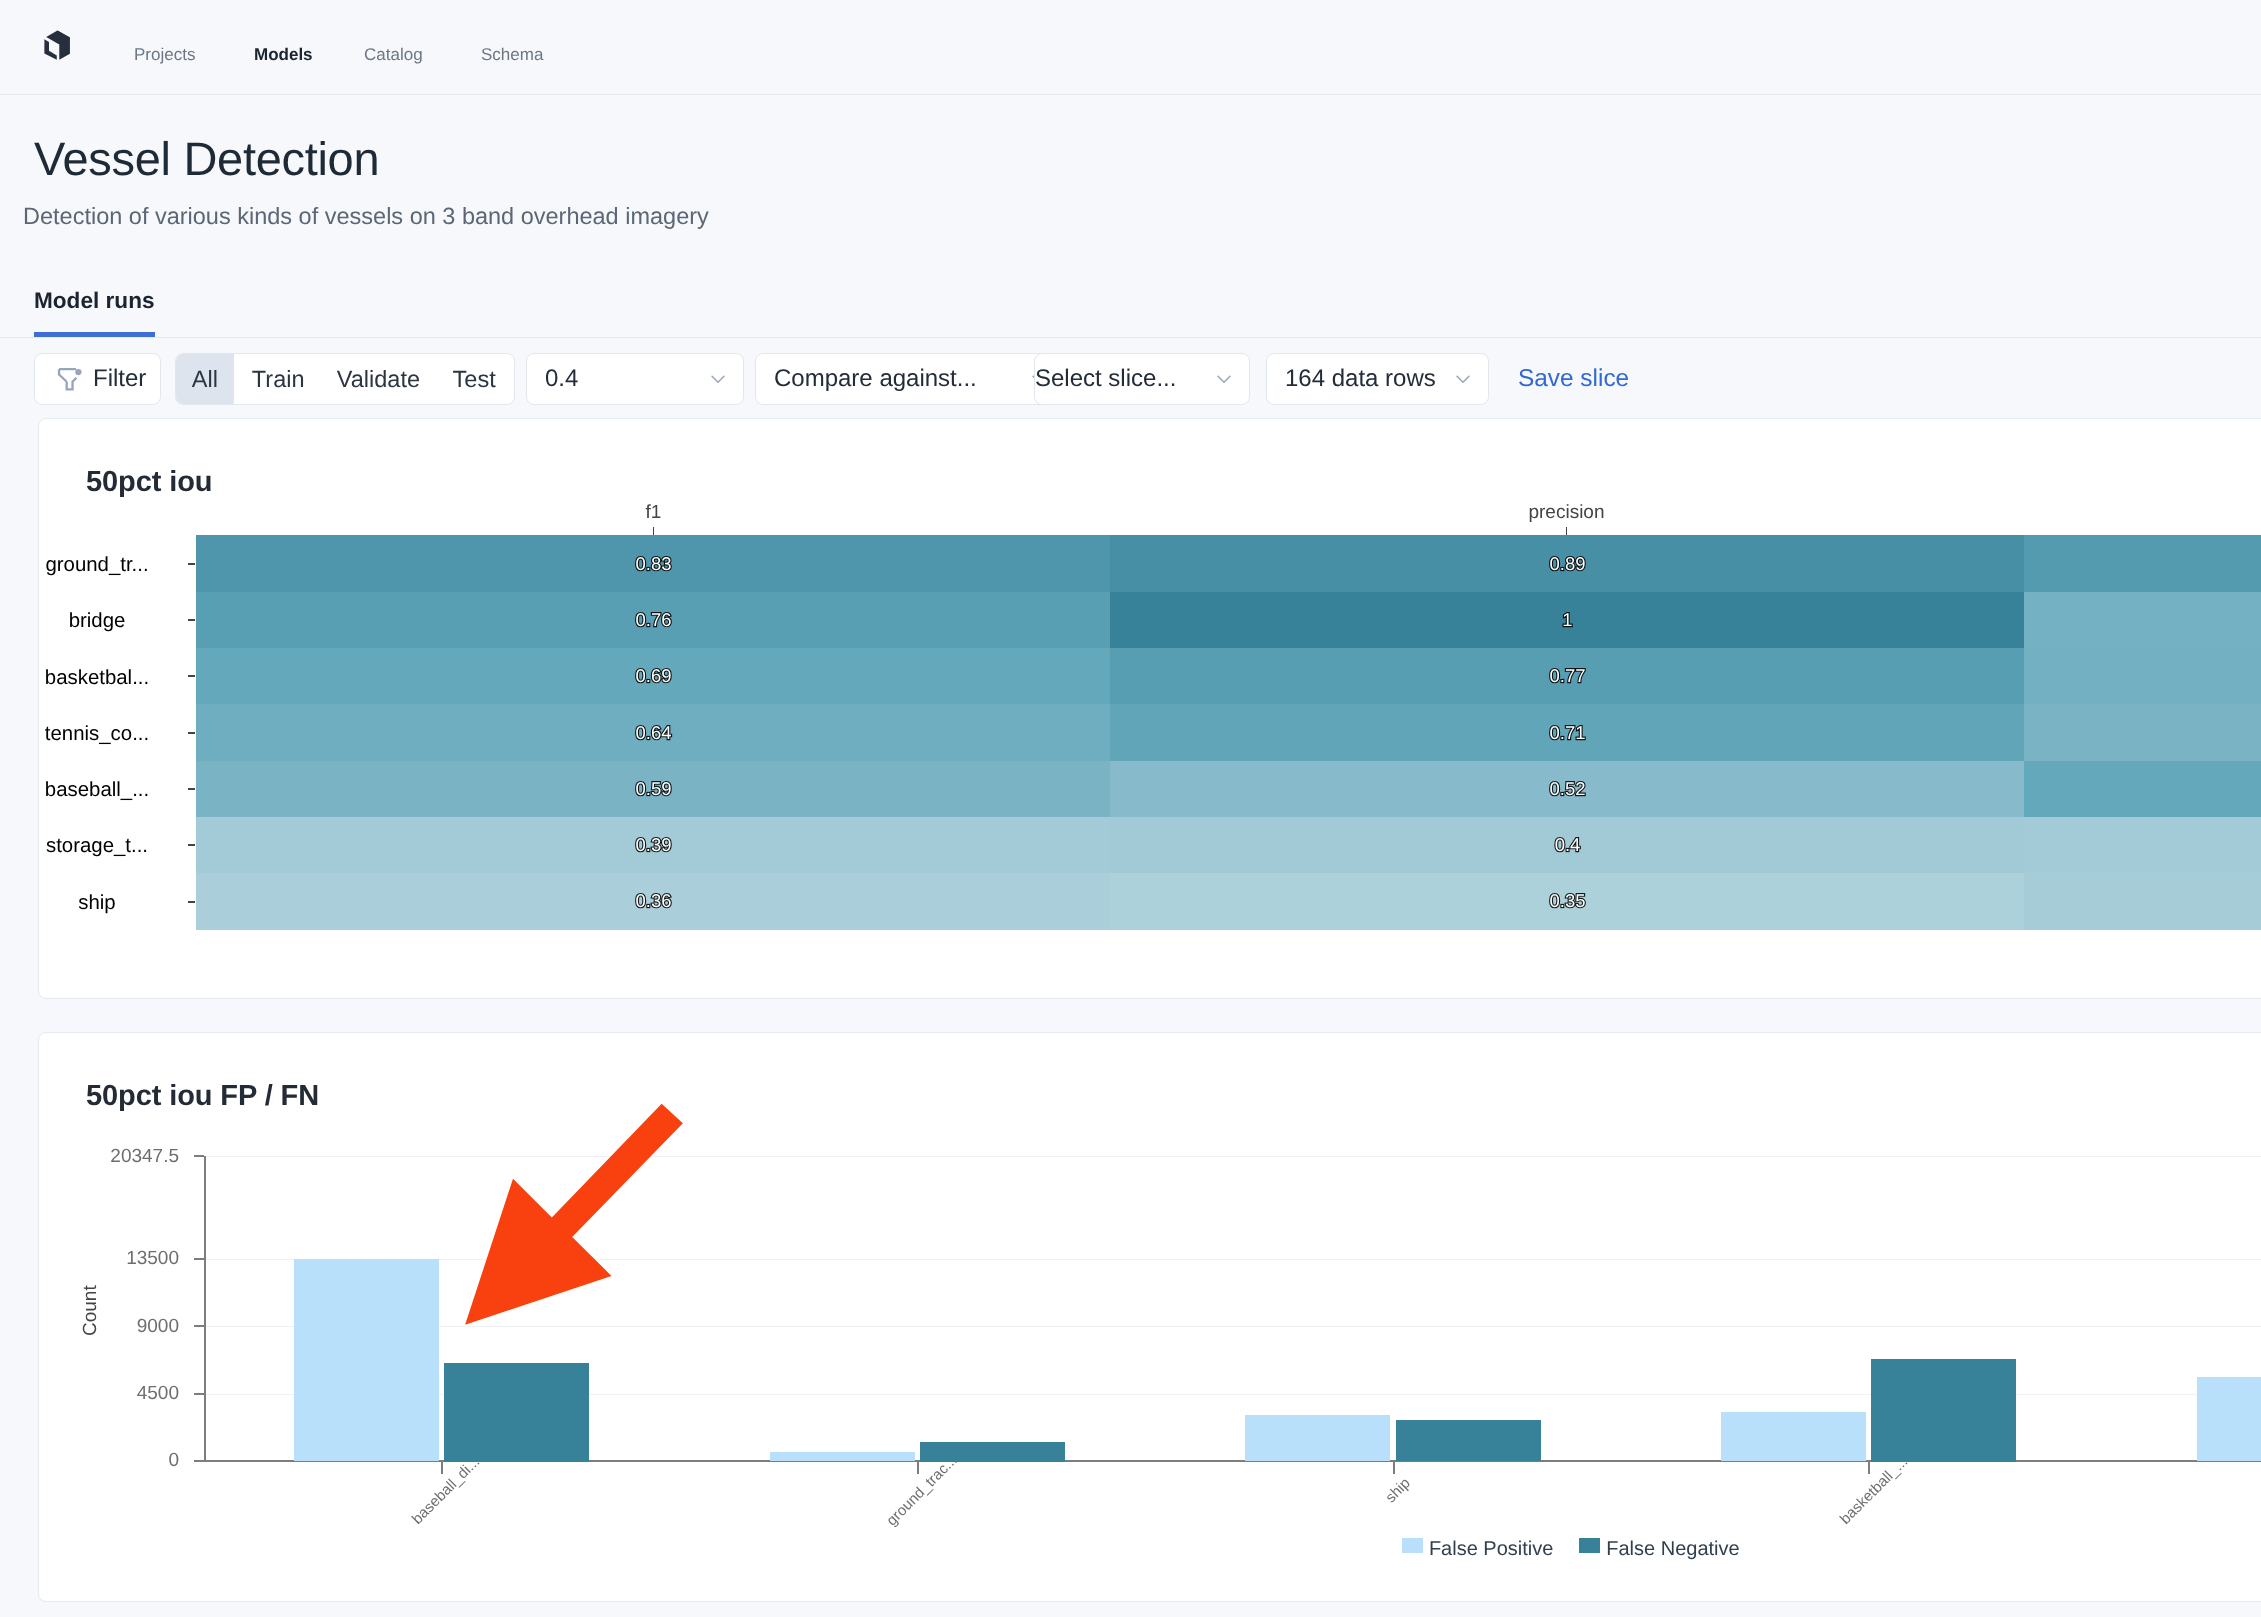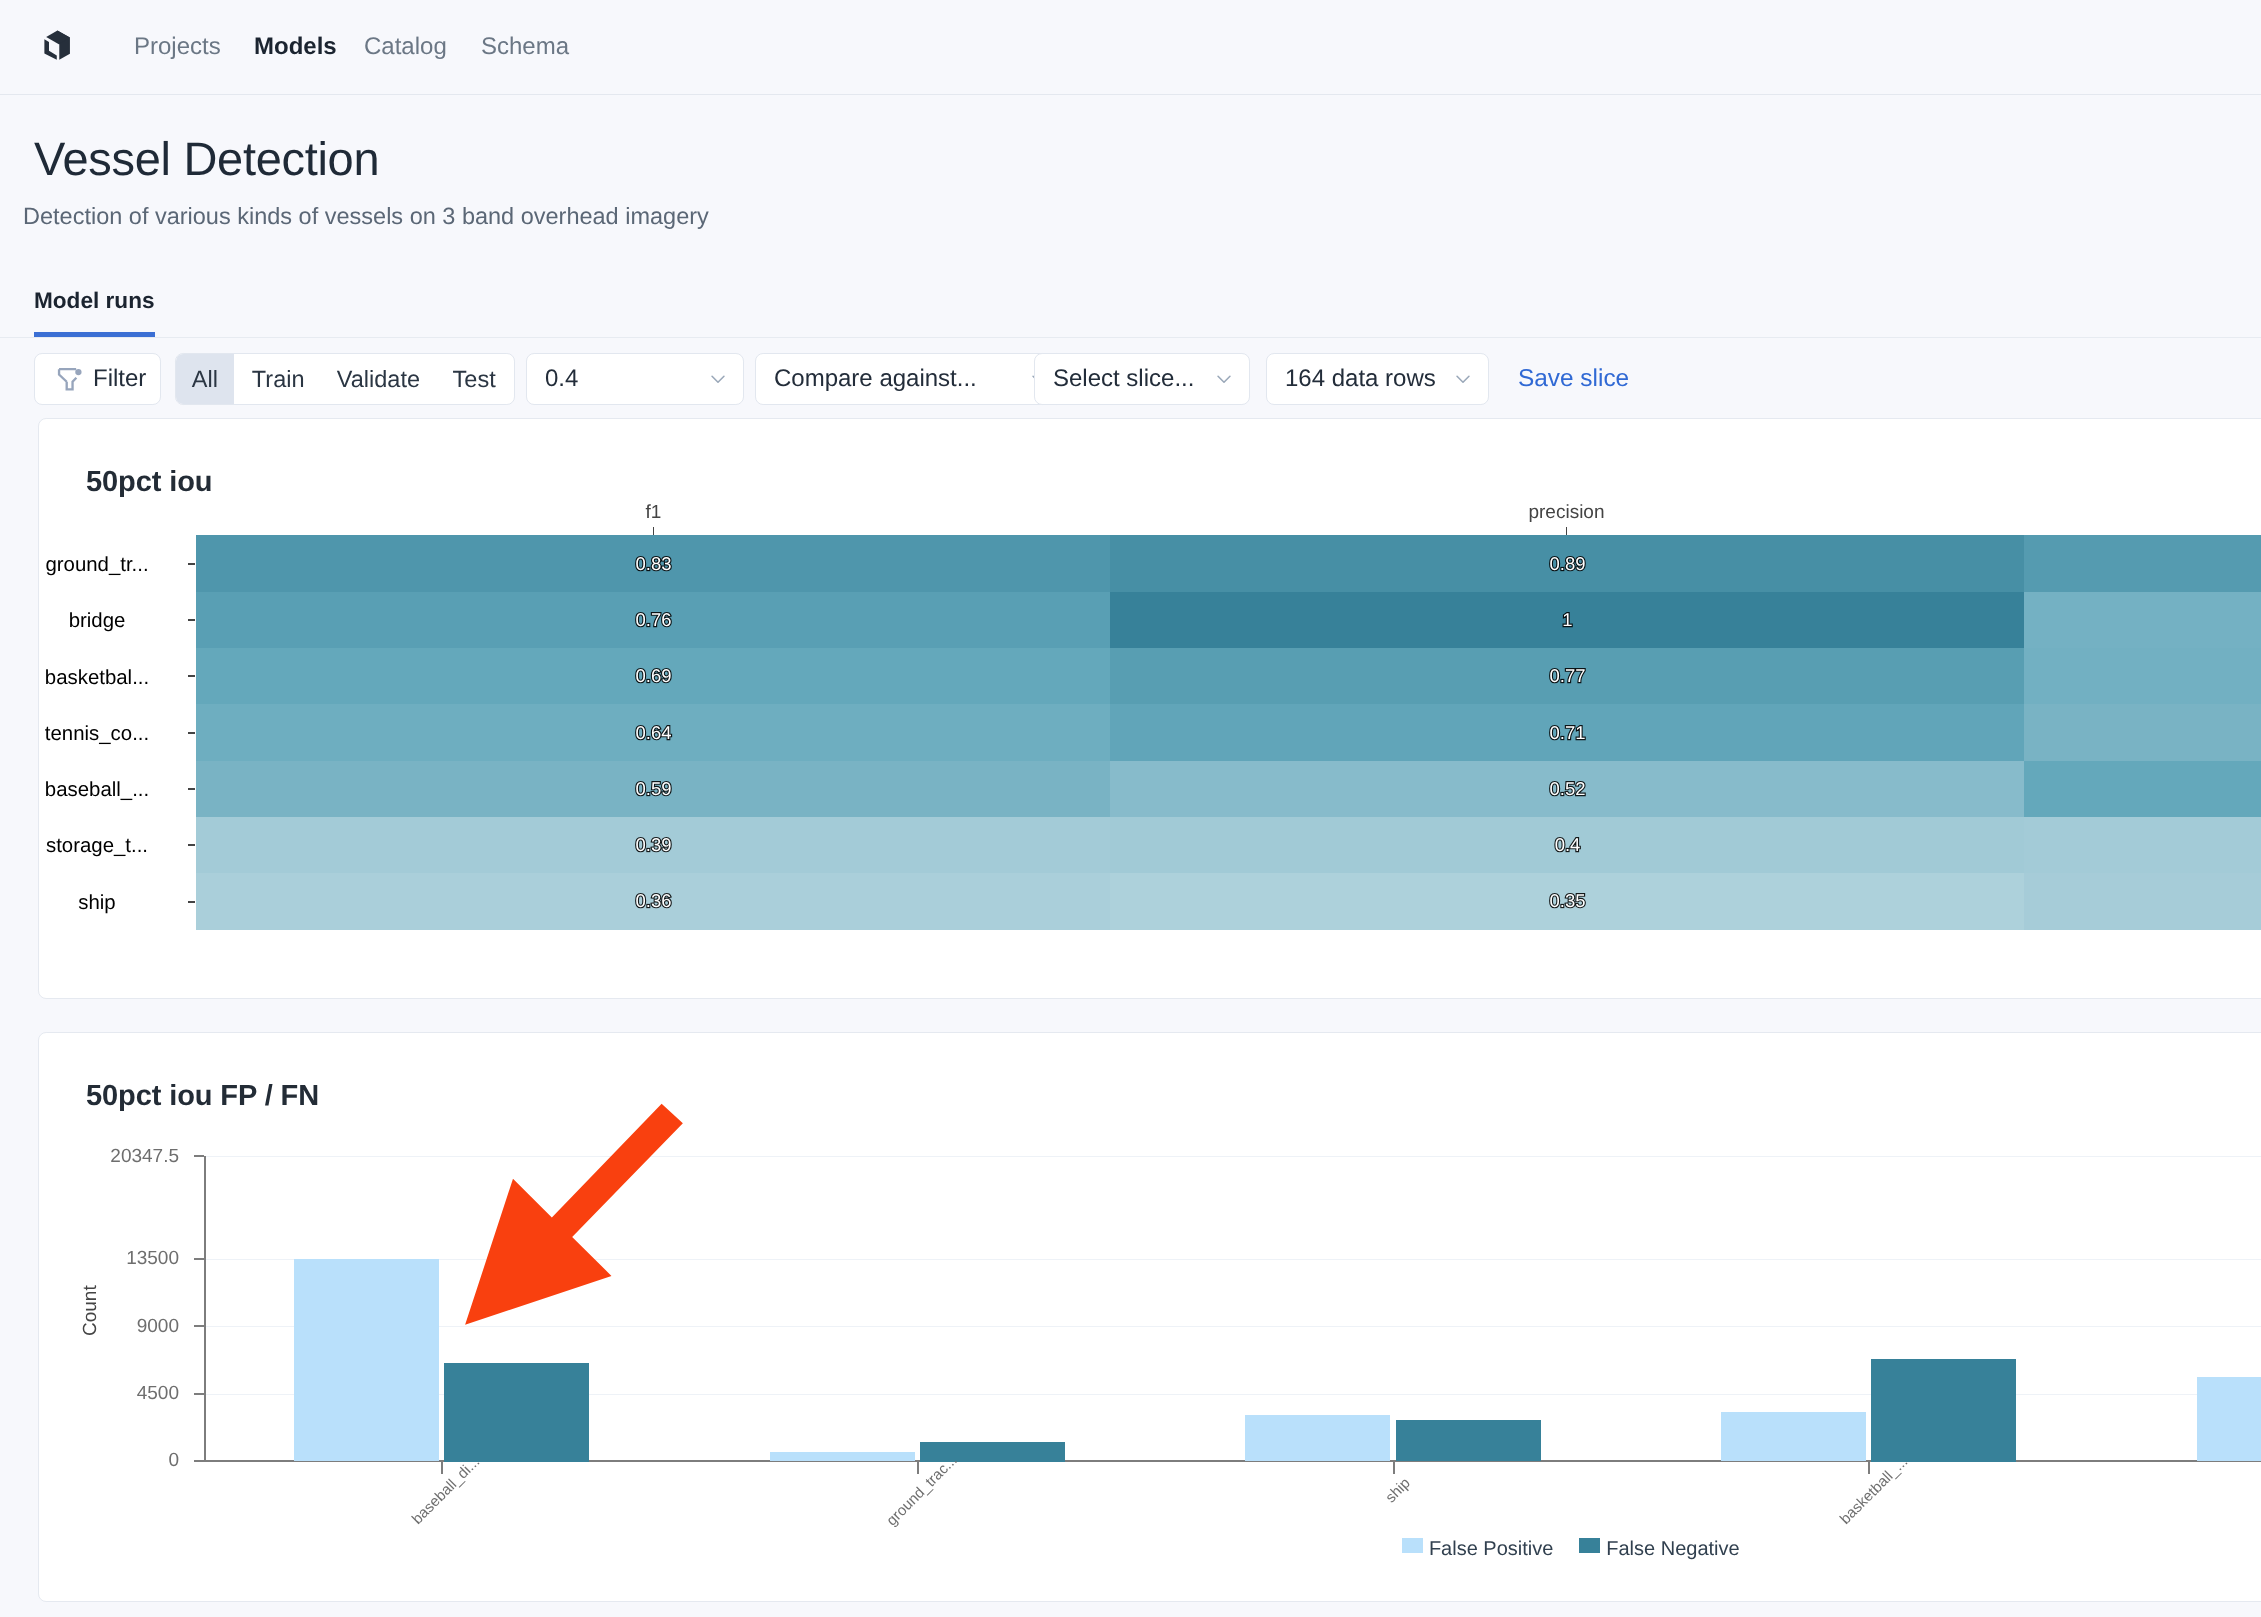--- a/index.html
+++ b/index.html
@@ -5,21 +5,21 @@
 <style>
   *{box-sizing:border-box;margin:0;padding:0}
   html,body{width:3126px;height:1617px;overflow:hidden}
   body{font-family:"Liberation Sans",sans-serif;background:#f7f8fc;color:#222f3e;
        -webkit-font-smoothing:antialiased;text-rendering:geometricPrecision}
 
   
   .topbar{position:absolute;left:0;top:0;width:3126px;height:95px;background:#f7f8fc;border-bottom:1.4px solid #e4e8ef}
   .logo{position:absolute;left:37px;top:26px;width:34px;height:34px}
   .nav{position:absolute;left:134px;top:33px;display:flex;gap:0;align-items:baseline}
-  .nav-item{font-size:24px;line-height:28px;color:#6b7785;padding:0;letter-spacing:0;white-space:nowrap;position:absolute;top:0}
+  .nav-item{font-size:17px;line-height:28px;color:#6b7785;padding:0;letter-spacing:0;white-space:nowrap;position:absolute;top:8px}
   .nav-item:last-child{margin-right:0}
   .nav-item.active{color:#1b2430;font-weight:700}
   .hdr-right{position:absolute;left:0;top:0;width:3126px;height:93px}
 
   
   .page-title{position:absolute;left:34px;top:132px;font-size:47px;line-height:54px;font-weight:400;color:#1f2a37;letter-spacing:-0.3px}
   .page-sub{position:absolute;left:23px;top:202px;font-size:23.5px;line-height:28px;color:#5b6776}
   .tabs{position:absolute;left:34px;top:288px}
   .tab{font-size:22.6px;line-height:26px;font-weight:700;color:#1b2430;padding-bottom:18px;
        border-bottom:5.4px solid #3b6fd4;display:inline-block}
@@ -103,21 +103,21 @@
     </span>
   </div>
 <div class="btn" style="left:755px;top:353px;width:310px;height:52px;padding-left:18px">
     <span>Compare against...</span>
     <span class="sel-caret">
       <svg viewBox="0 0 48 48" width="22" height="22">
         <path d="M11 18 L24 31 L37 18" fill="none" stroke="#9aa8b9" stroke-width="3.4" stroke-linecap="round" stroke-linejoin="round"></path>
       </svg>
     </span>
   </div>
-<div class="btn" style="left:1034px;top:353px;width:216px;height:52px;padding-left:18px">
+<div class="btn" style="left:1034px;top:353px;width:216px;height:52px;">
     <span>Select slice...</span>
     <span class="sel-caret">
       <svg viewBox="0 0 48 48" width="22" height="22">
         <path d="M11 18 L24 31 L37 18" fill="none" stroke="#9aa8b9" stroke-width="3.4" stroke-linecap="round" stroke-linejoin="round"></path>
       </svg>
     </span>
   </div>
 <div class="btn" style="left:1266px;top:353px;width:223px;height:52px;padding-left:18px">
     <span>164 data rows</span>
     <span class="sel-caret">

